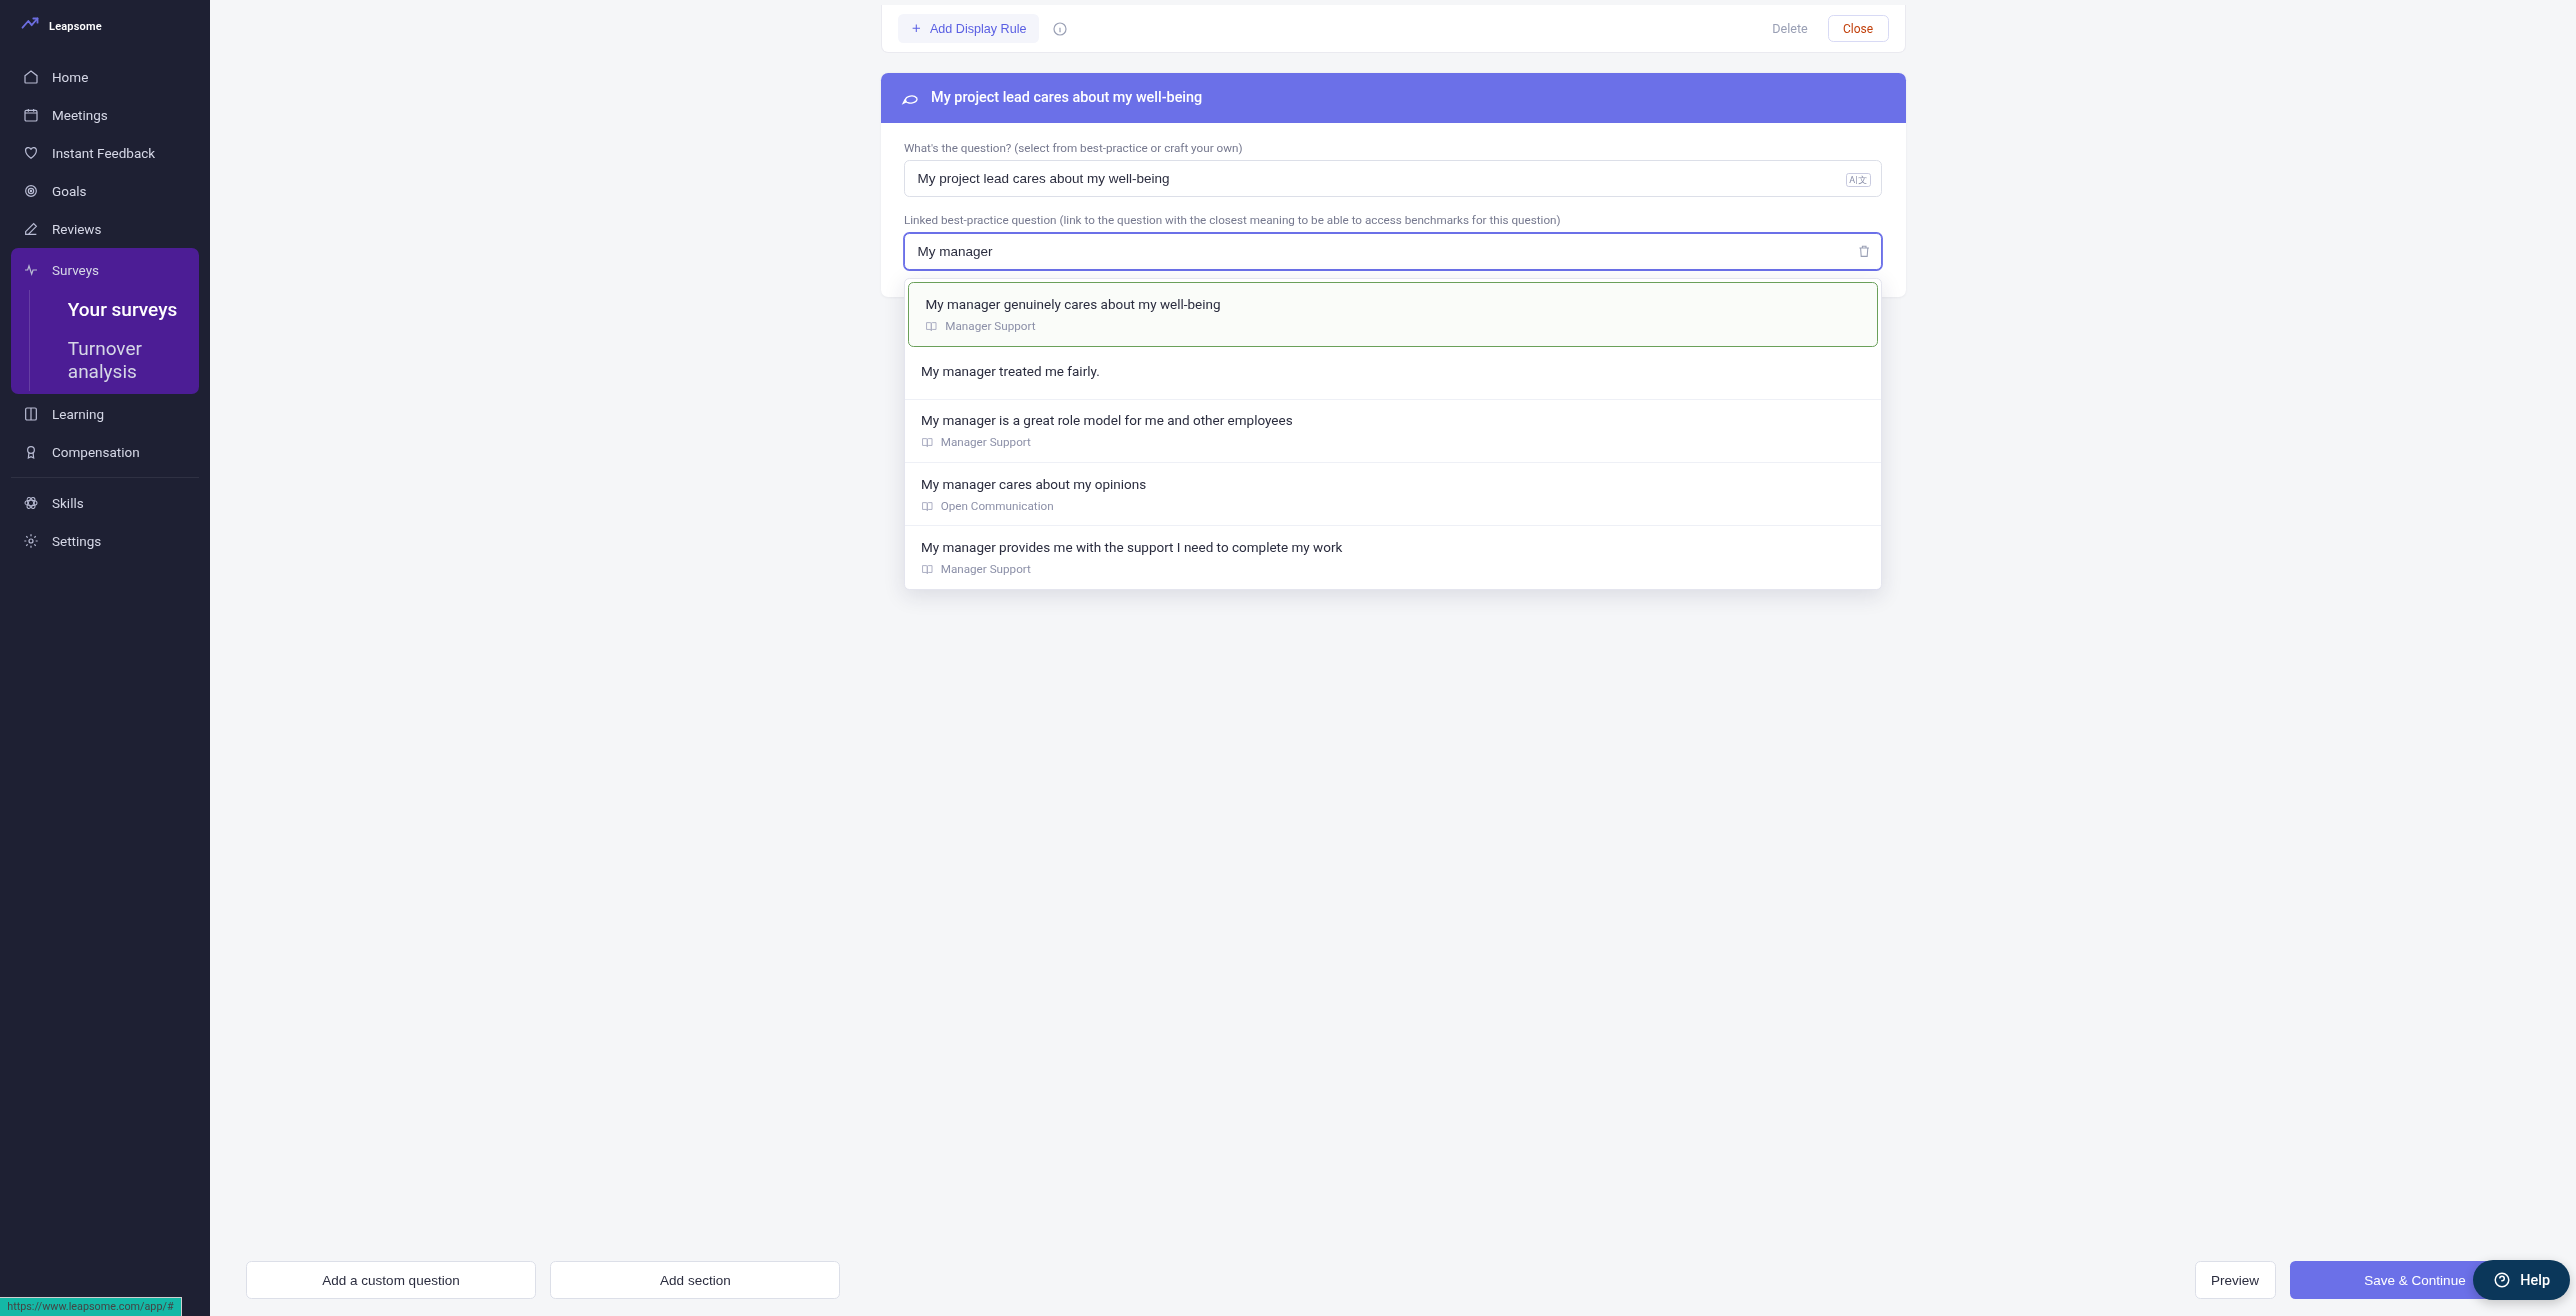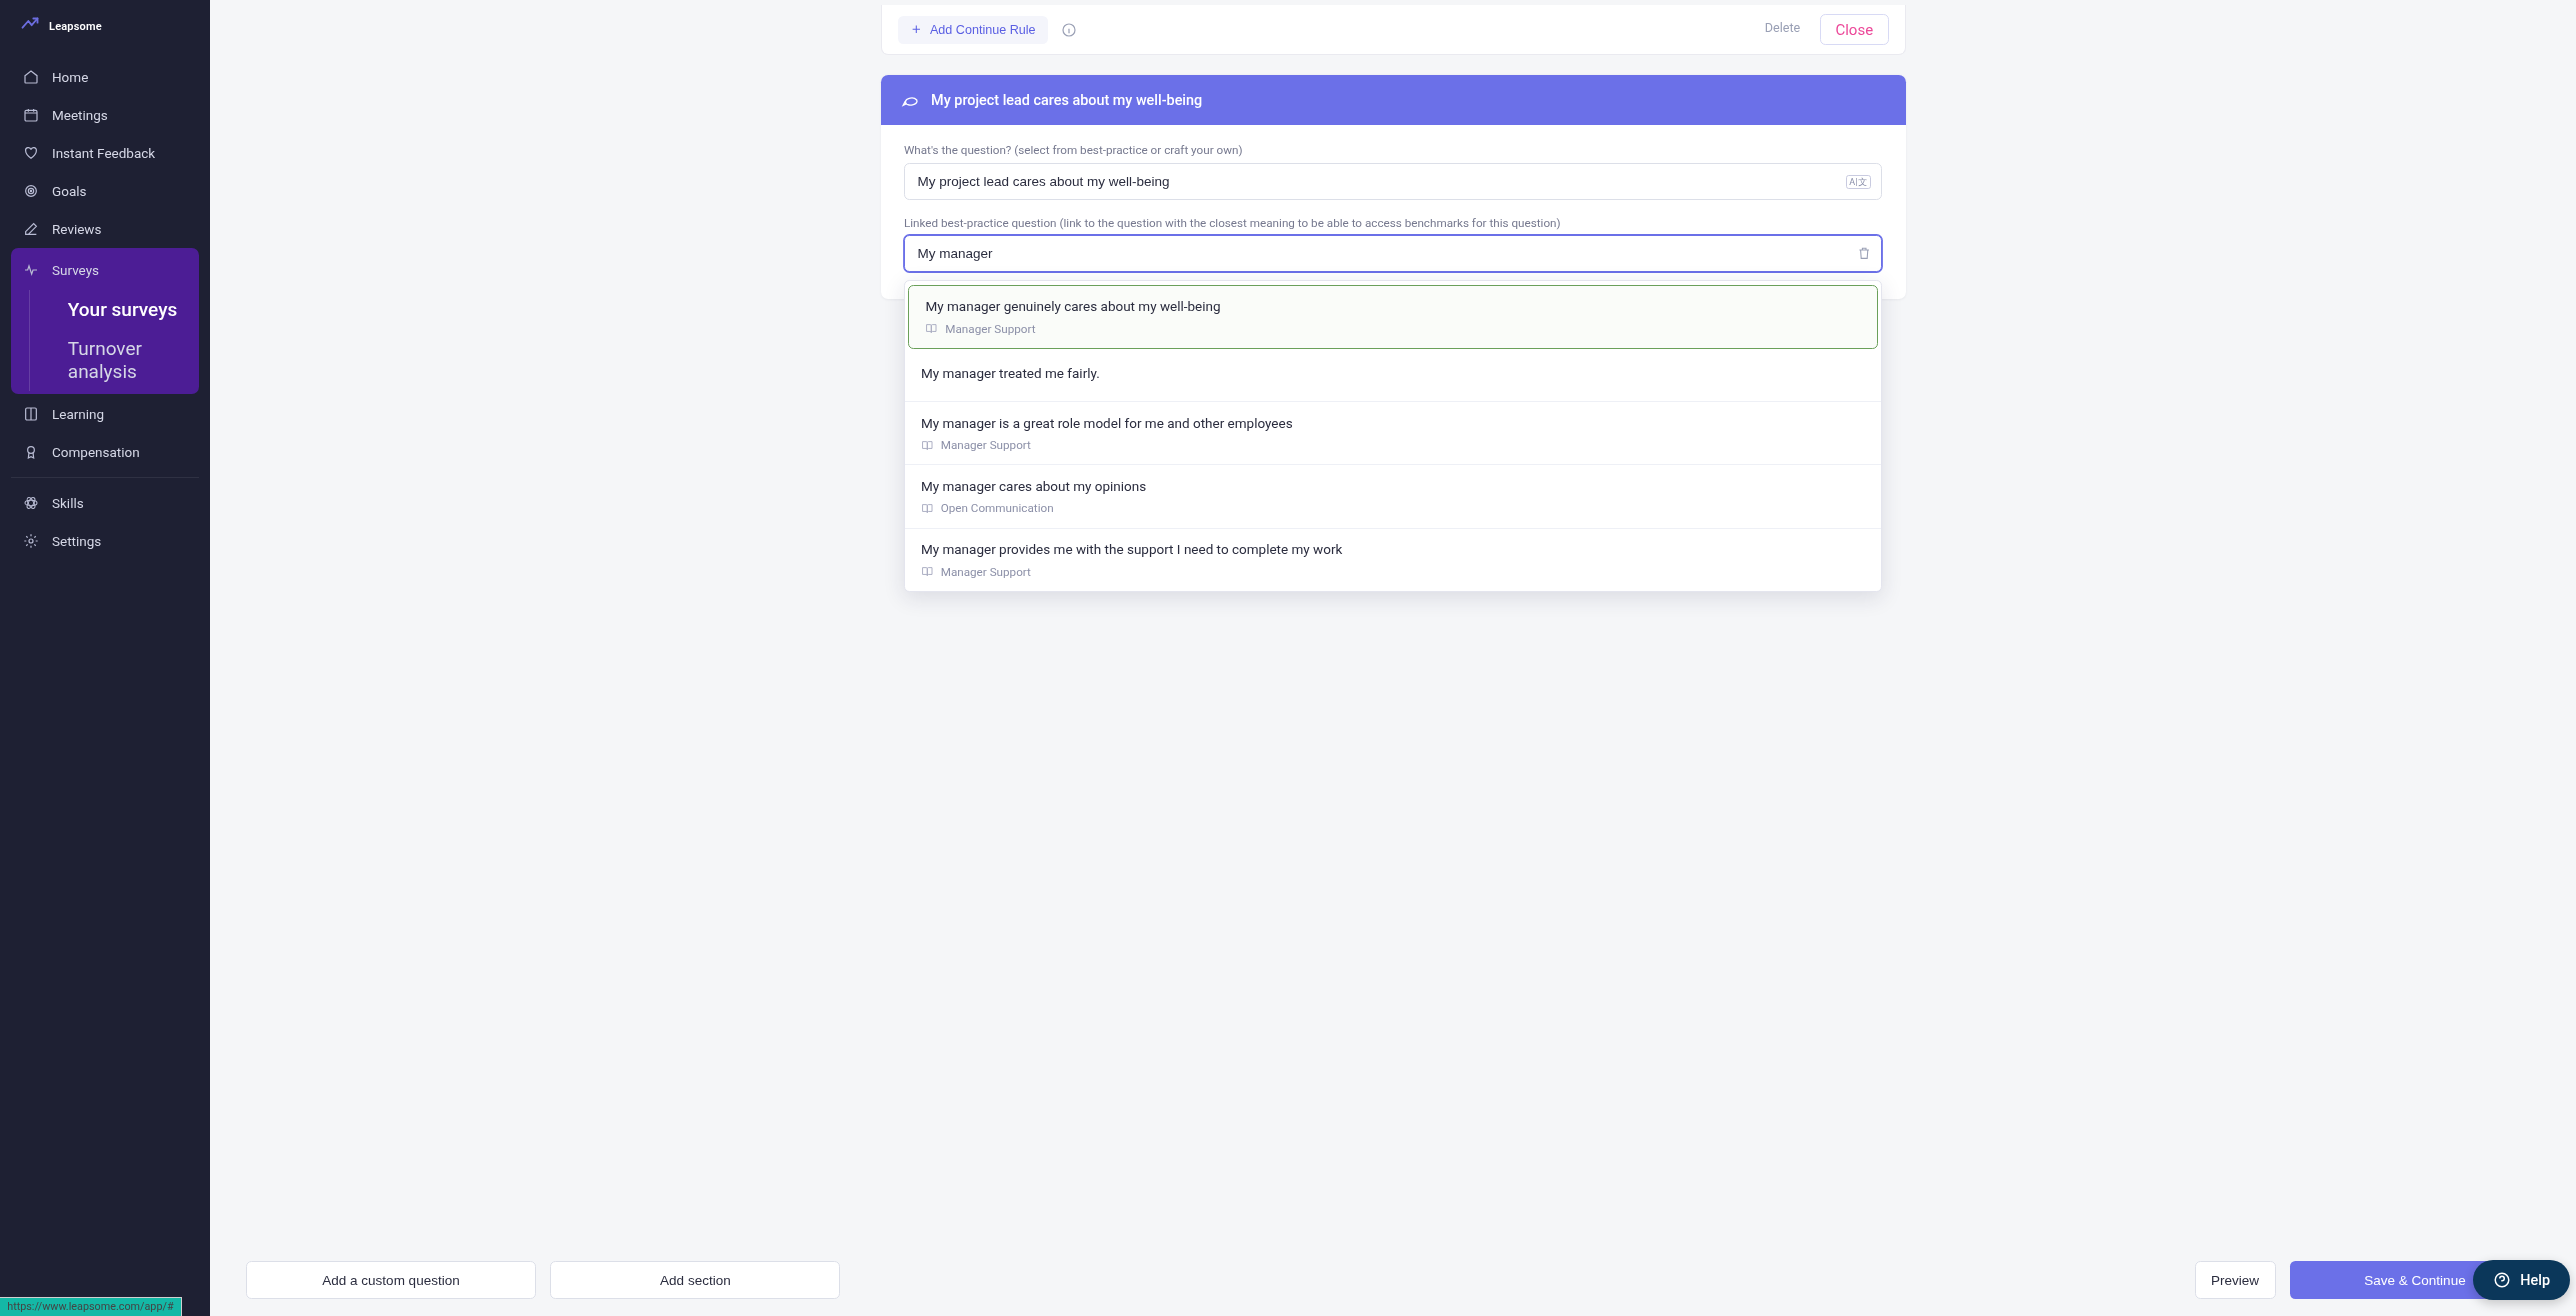--- a/index.html
+++ b/index.html
@@ -67,21 +67,21 @@
   .display-rule-left { display:flex; align-items:center; gap:12.6px; }
   .add-rule-btn {
     display:inline-flex; align-items:center; gap:7.2px;
     background:#f4f5fb; border:none; color:#5a5fe3;
     padding:7.2px 12.6px; border-radius:5.4px; font-size:12.6px; cursor:pointer;
   }
   .info-icon { color:#9aa0b5; cursor:pointer; }
   .rule-right { display:flex; gap:9px; }
   .link-soft { color:#9aa0b5; font-size:12.6px; padding:5.4px 10.8px; cursor:pointer; }
   .link-close {
-    color:#ec4899; font-size:15px; padding:5.4px 14.4px;
+    color:#c2410c; font-size:12px; padding:5.4px 14.4px;
     border:0.9px solid #d8daf5; border-radius:5.4px; cursor:pointer;
   }
   
   .question-card {
     margin-top: 20px; background:#fff; border-radius:7.2px;
     box-shadow: 0 0.9px 2.7px rgba(30,34,70,0.06);
     overflow: visible;
   }
   .question-header {
     background:#6b70e8; color:#fff; padding:16px 20px;
@@ -280,21 +280,21 @@
     <div class="content">
 
       <div class="display-rule-bar">
         <div class="display-rule-left">
           <button class="add-rule-btn">
             <span>
                 <svg width="12.6" height="12.6" viewBox="0 0 24 24" stroke="#5a5fe3" stroke-width="2">
                   <path d="M12 5 V19 M5 12 H19"></path>
                 </svg>
               </span>
-            <span>Add Continue Rule</span>
+            <span>Add Display Rule</span>
           </button>
           <span class="info-icon">
               <svg width="16" height="16" viewBox="0 0 24 24" fill="none" stroke="currentColor" stroke-width="1.8">
                 <circle cx="12" cy="12" r="9"></circle>
                 <path d="M12 8 H12.01 M11 11 H12 V16 H13"></path>
               </svg>
             </span>
         </div>
         <div class="rule-right">
           <span class="link-soft">Delete</span>

